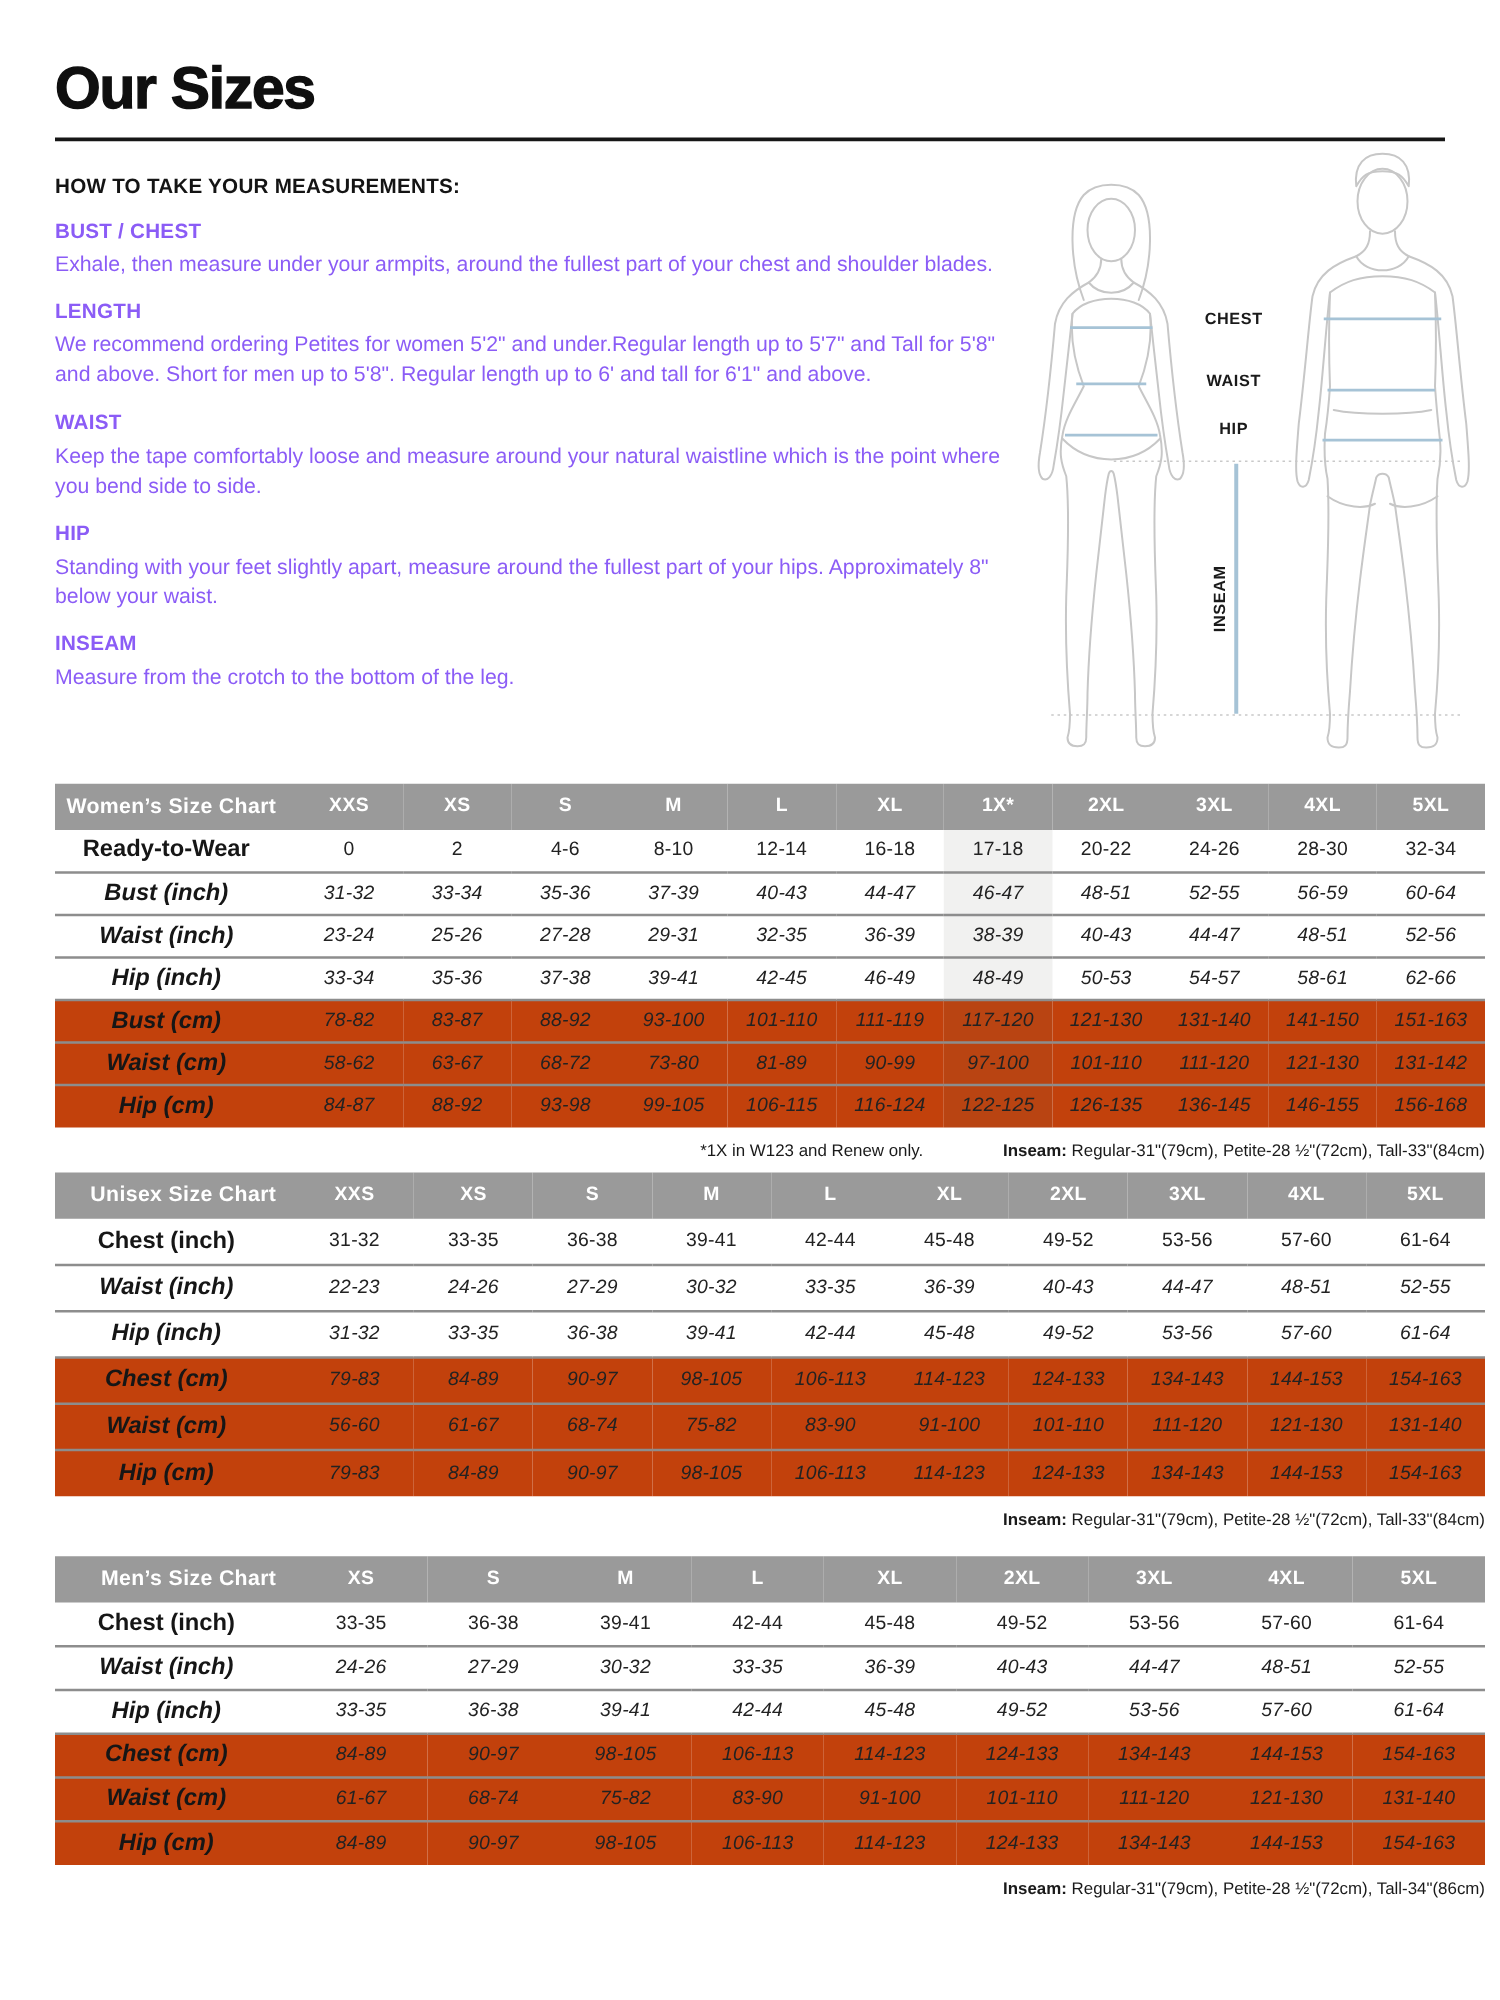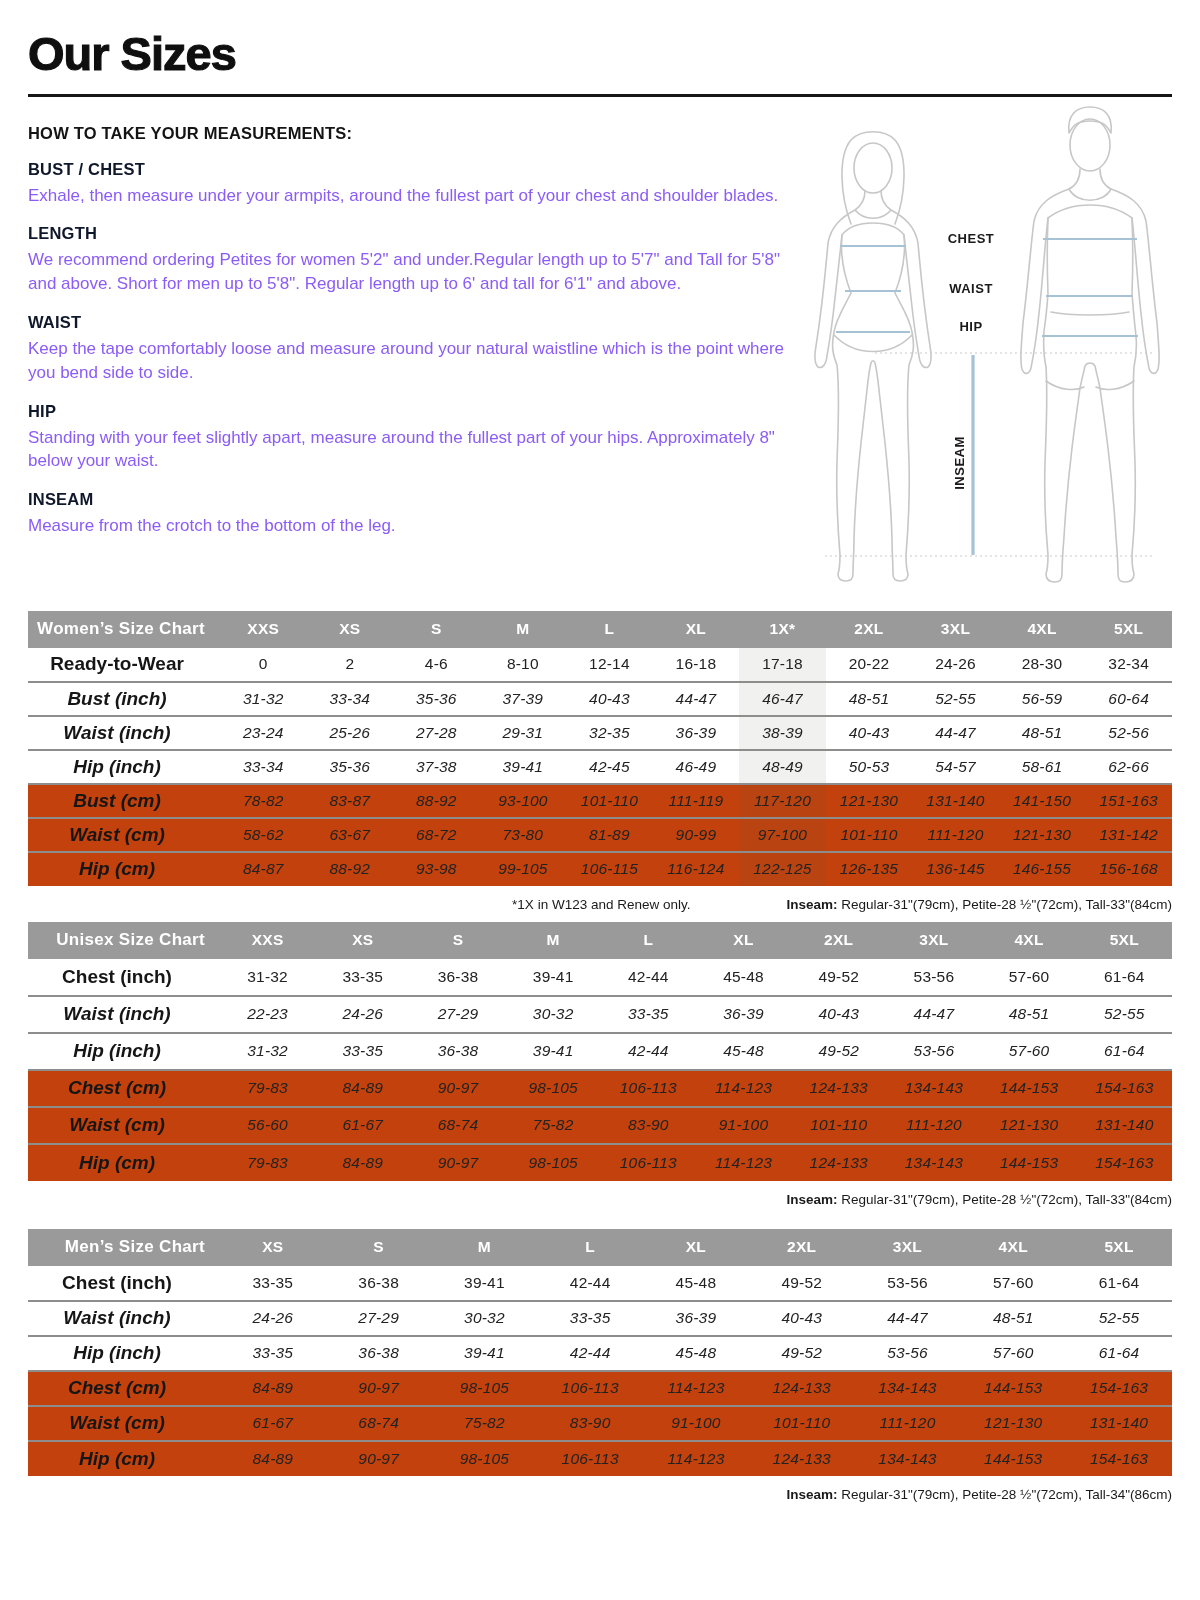--- a/index.html
+++ b/index.html
@@ -1,27 +1,27 @@
 <!DOCTYPE html>
 <html><head>
 <meta charset="utf-8">
 <style>
   html,body { margin:0; padding:0; background:#ffffff; }
   body { width:1200px; height:1600px; font-family:"Liberation Sans", sans-serif; color:#1c1c1c; overflow:hidden; }
-  .page { position:relative; width:1200px; height:1600px; padding:28px; box-sizing:border-box; overflow:hidden; }
+  .page { position:relative; width:1200px; height:1600px; padding:44px; box-sizing:border-box; overflow:hidden; }
 
   
   .title { font-size:47px; font-weight:800; letter-spacing:-1px; margin:0; line-height:1.1; color:#0f0f0f; -webkit-text-stroke:1.1px #0f0f0f; }
   .rule { border:none; border-top:3px solid #161616; margin:14px 0 0 0; }
 
   
   .top { position:relative; height:505px; }
   .instructions { position:absolute; left:0; top:27px; width:758px; }
   .instructions h2 { font-size:16.5px; font-weight:800; margin:0; color:#141414; letter-spacing:.2px; }
-  .section h3 { font-size:16.5px; font-weight:800; margin:17px 0 5px 0; color:#0f172a; letter-spacing:.2px; }
+  .section h3 { font-size:16.5px; font-weight:800; margin:17px 0 5px 0; color:#8b5cf6; letter-spacing:.2px; }
   .section p { font-size:17px; line-height:1.4; margin:0; color:#8b5cf6; }
 
   .diagram { position:absolute; left:752px; top:6px; width:400px; height:490px; }
   .diagram svg { display:block; }
   .fig { fill:none; stroke:#c7c7c7; stroke-width:1.6; stroke-linecap:round; stroke-linejoin:round; }
   .blue { stroke:#a6c3d6; stroke-width:2.2; fill:none; }
   .inseam-line { stroke:#a6c3d6; stroke-width:3.2; fill:none; }
   .dotted { stroke:#c9c9c9; stroke-width:1.2; stroke-dasharray:2,3; fill:none; }
   .dlabel { font-size:13px; font-weight:700; fill:#1a1a1a; letter-spacing:.5px; }
 
@@ -35,21 +35,21 @@
   .size-table tbody tr.shaded { background:#c2410c; }
   .size-table td.hl { background:rgba(100,100,85,0.09); }
 
   .t-women  { margin-top:9px; }
   .t-women  tbody tr { height:34px; }
   .t-unisex { margin-top:10px; }
   .t-unisex tbody tr { height:37px; }
   .t-men    { margin-top:22px; }
   .t-men    tbody tr { height:35px; }
 
-  .footnote { display:flex; justify-content:flex-end; gap:96px; width:1144px; margin-top:11px; font-size:13.5px; color:#1a1a1a; }
+  .footnote { display:flex; justify-content:flex-end; gap:64px; width:1144px; margin-top:11px; font-size:13.5px; color:#1a1a1a; }
   .fn-bold { font-weight:700; }
 </style>
 </head>
 <body>
 
 <div class="page">
 
   <h1 class="title">Our Sizes</h1>
   <hr class="rule">
 

